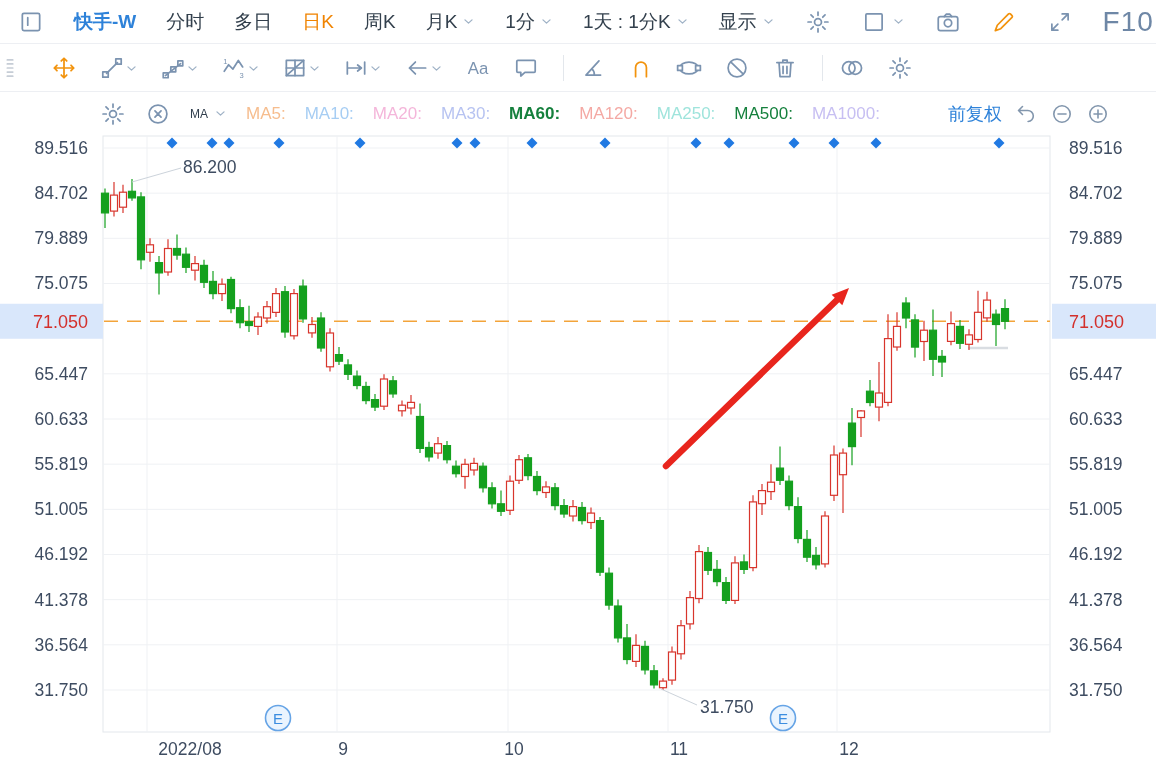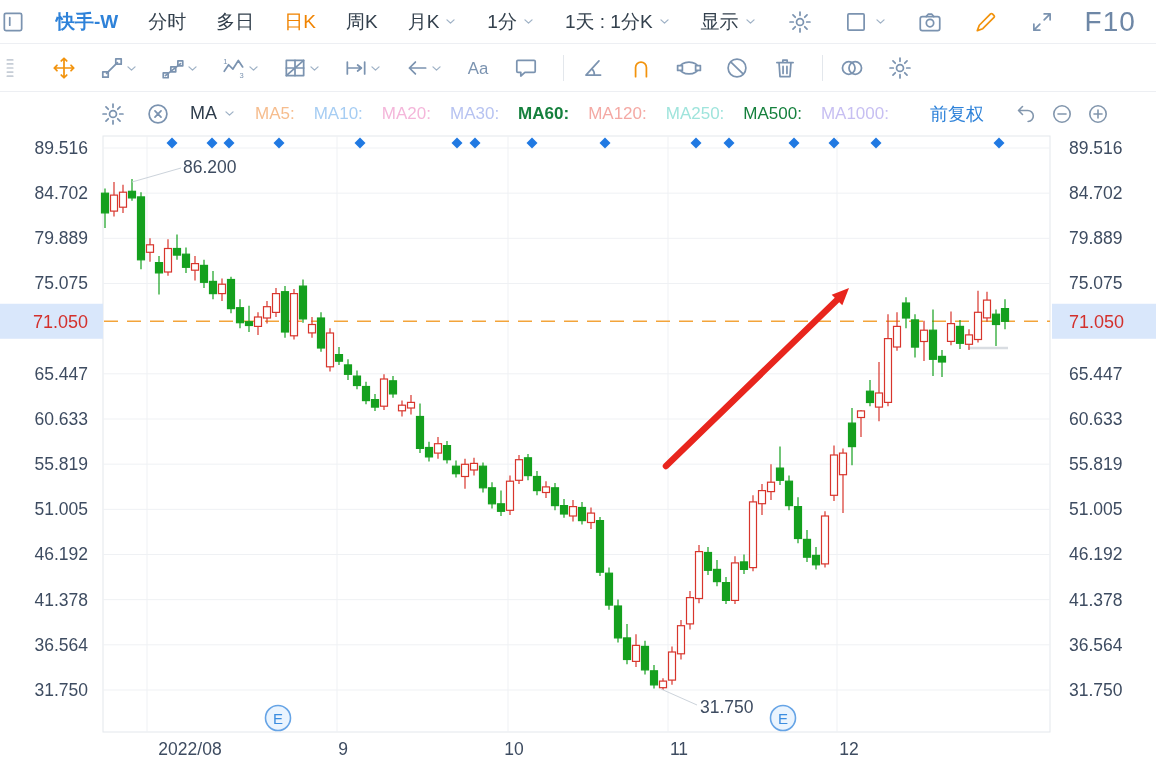--- a/index.html
+++ b/index.html
@@ -1,44 +1,44 @@
 <!DOCTYPE html>
 <html><head>
 <meta charset="utf-8">
 <style>
   html,body{margin:0;padding:0;background:#fff;width:1156px;height:780px;overflow:hidden;
     font-family:"Liberation Sans","DejaVu Sans",sans-serif;-webkit-font-smoothing:antialiased;}
   .app{position:relative;width:1156px;height:780px;background:#fff;}
   
   .toolbar-top{position:absolute;left:0;top:0;width:1156px;height:44px;display:flex;align-items:center;
-    padding-left:0;box-sizing:border-box;border-bottom:1px solid #edeff3;background:#fff;white-space:nowrap;}
+    padding-left:18px;box-sizing:border-box;border-bottom:1px solid #edeff3;background:#fff;white-space:nowrap;}
   .tt-item{display:inline-flex;align-items:center;margin-right:30px;font-size:19px;color:#33404d;cursor:default;}
   .tt-item.stock{color:#2e82d9;font-weight:700;}
   .tt-item.active{color:#f08300;}
   .tt-item .chev{margin-left:5px;display:inline-flex;}
   
   .toolbar-draw{position:absolute;left:0;top:45px;width:1156px;height:47px;display:flex;align-items:center;
     padding-left:3px;box-sizing:border-box;border-bottom:1px solid #edeff3;background:#fff;}
   .td-item{display:inline-flex;align-items:center;margin-right:22px;}
   .td-divider{width:1px;height:26px;background:#e3e7ec;margin:0 16px 0 2px;}
   
   .icon{display:inline-flex;align-items:center;justify-content:center;color:#7b93b0;}
   .icon svg{display:block;}
   .icon.accent{color:#f2930d;}
   .icon.muted{color:#c6cdd6;}
   .chev svg{display:block;}
   .f10{font-size:28px;color:#6e87a6;font-weight:500;letter-spacing:1px;}
   
   .indicator-bar{position:absolute;left:0;top:93px;width:1156px;height:41px;display:flex;align-items:center;
     padding-left:100px;box-sizing:border-box;background:#fff;font-size:17px;}
   .ib-item{display:inline-flex;align-items:center;margin-right:19px;}
-  .ib-name{color:#2f3d4c;font-size:18px;margin-right:6px;}
+  .ib-name{color:#2f3d4c;font-size:12px;margin-right:6px;}
   .ib-ma{font-size:17px;}
   .ib-right{margin-left:auto;display:inline-flex;align-items:center;padding-right:46px;}
-  .ib-adjust{color:#2e82d9;font-size:18px;margin-right:18px;}
+  .ib-adjust{color:#2e82d9;font-size:18px;}
   .ib-right .icon{margin-left:12px;color:#8296ad;}
   
   .chart-wrap{position:absolute;left:0;top:134px;width:1152px;height:646px;}
   svg text{user-select:none;}
 </style>
 </head>
 <body>
 
 <div class="app">
   <div class="toolbar-top" id="toolbar-top">

